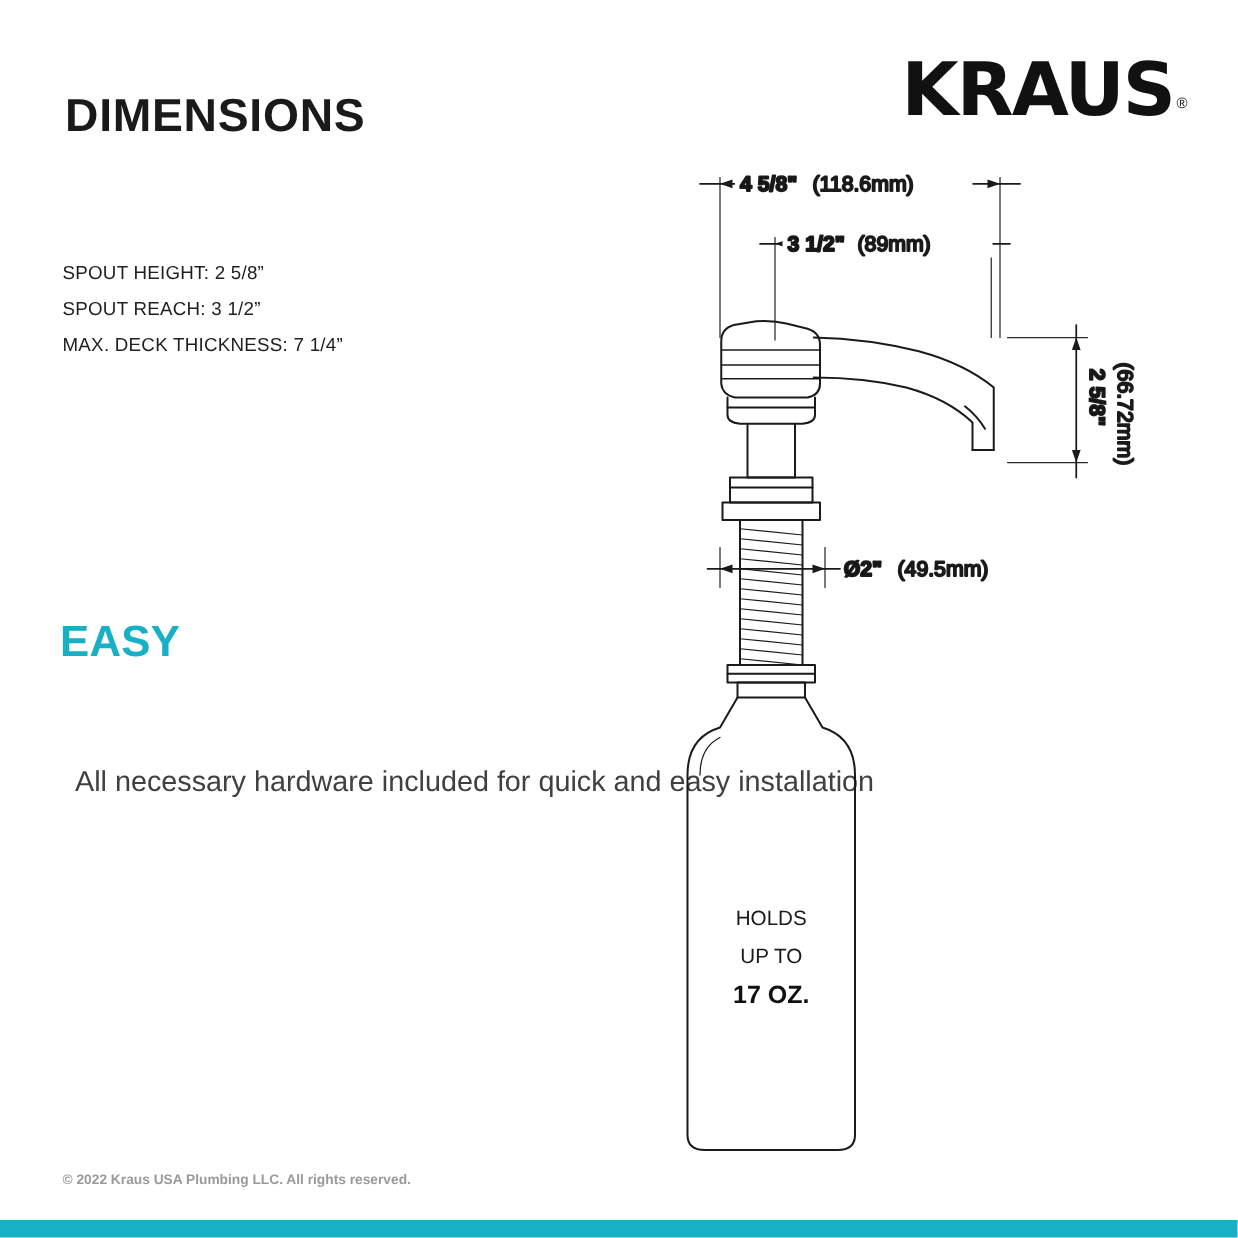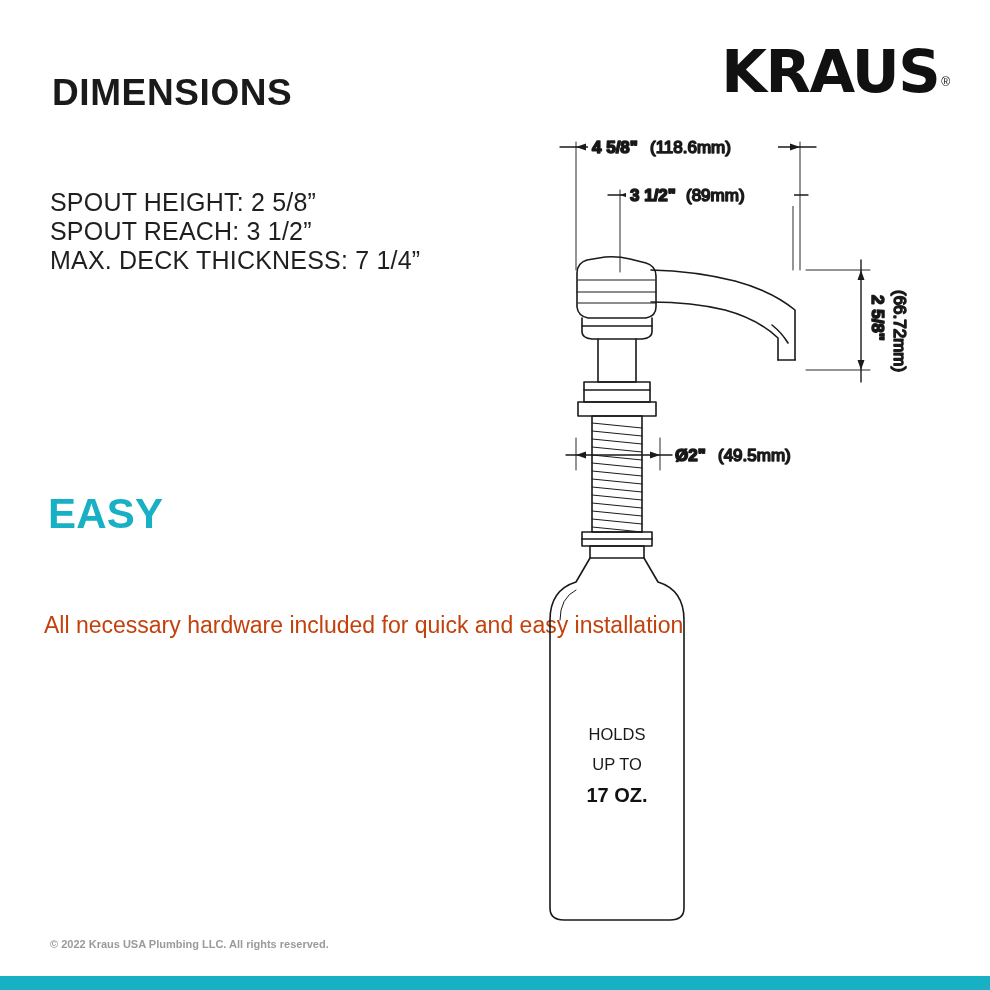--- a/index.html
+++ b/index.html
@@ -49,42 +49,42 @@
     left: 52px;
     top: 72px;
     font-size: 37px;
     font-weight: bold;
     letter-spacing: 0.6px;
     color: #1a1a1a;
   }
   .specs {
     position: absolute;
     left: 50px;
-    top: 188px;
-    font-size: 25px;
+    top: 204px;
+    font-size: 15px;
     color: #1f1f1f;
     line-height: 29px;
     letter-spacing: 0.2px;
   }
   .h-easy {
     position: absolute;
     left: 48px;
     top: 490px;
-    font-size: 42px;
+    font-size: 35px;
     font-weight: bold;
     color: #17b0c4;
     line-height: 48px;
     letter-spacing: 0.2px;
   }
   .easy-body {
     position: absolute;
-    left: 44px;
+    left: 60px;
     top: 608px;
     font-size: 23px;
-    color: #c2410c;
+    color: #404040;
     line-height: 34px;
   }
   .copyright {
     position: absolute;
     left: 50px;
     top: 938px;
     font-size: 11px;
     color: #9a9a9a;
     font-weight: bold;
   }

